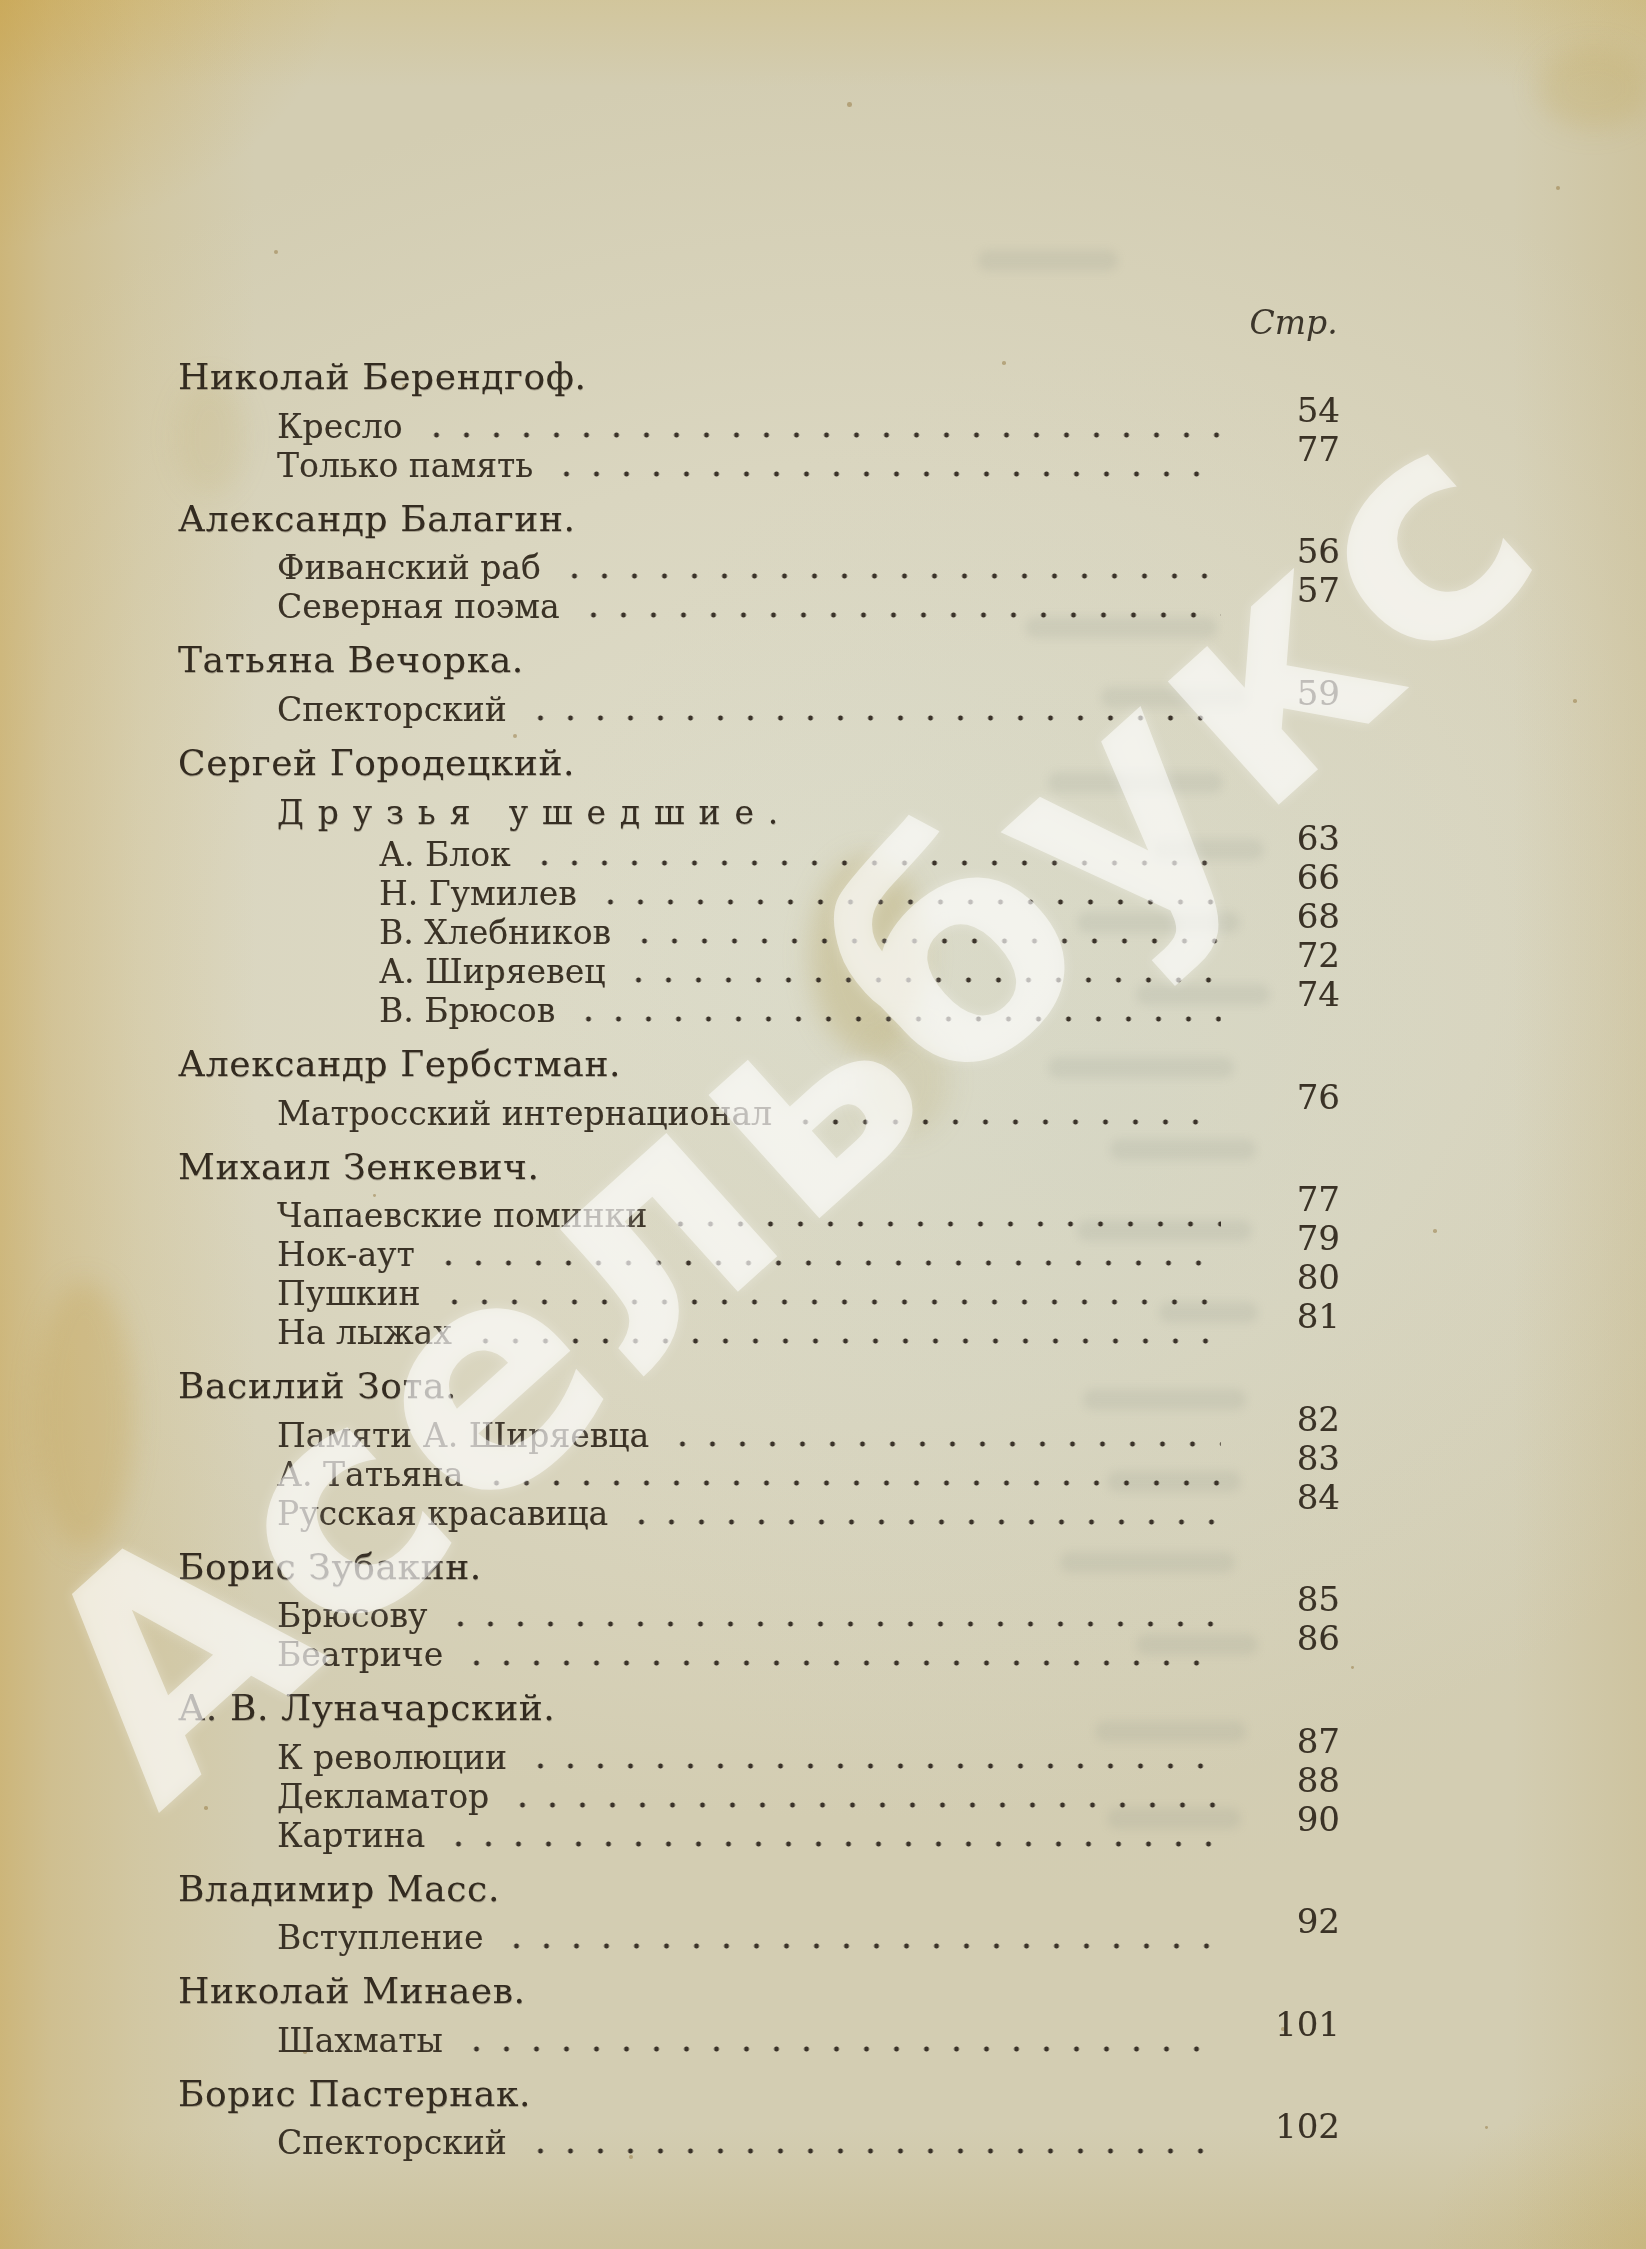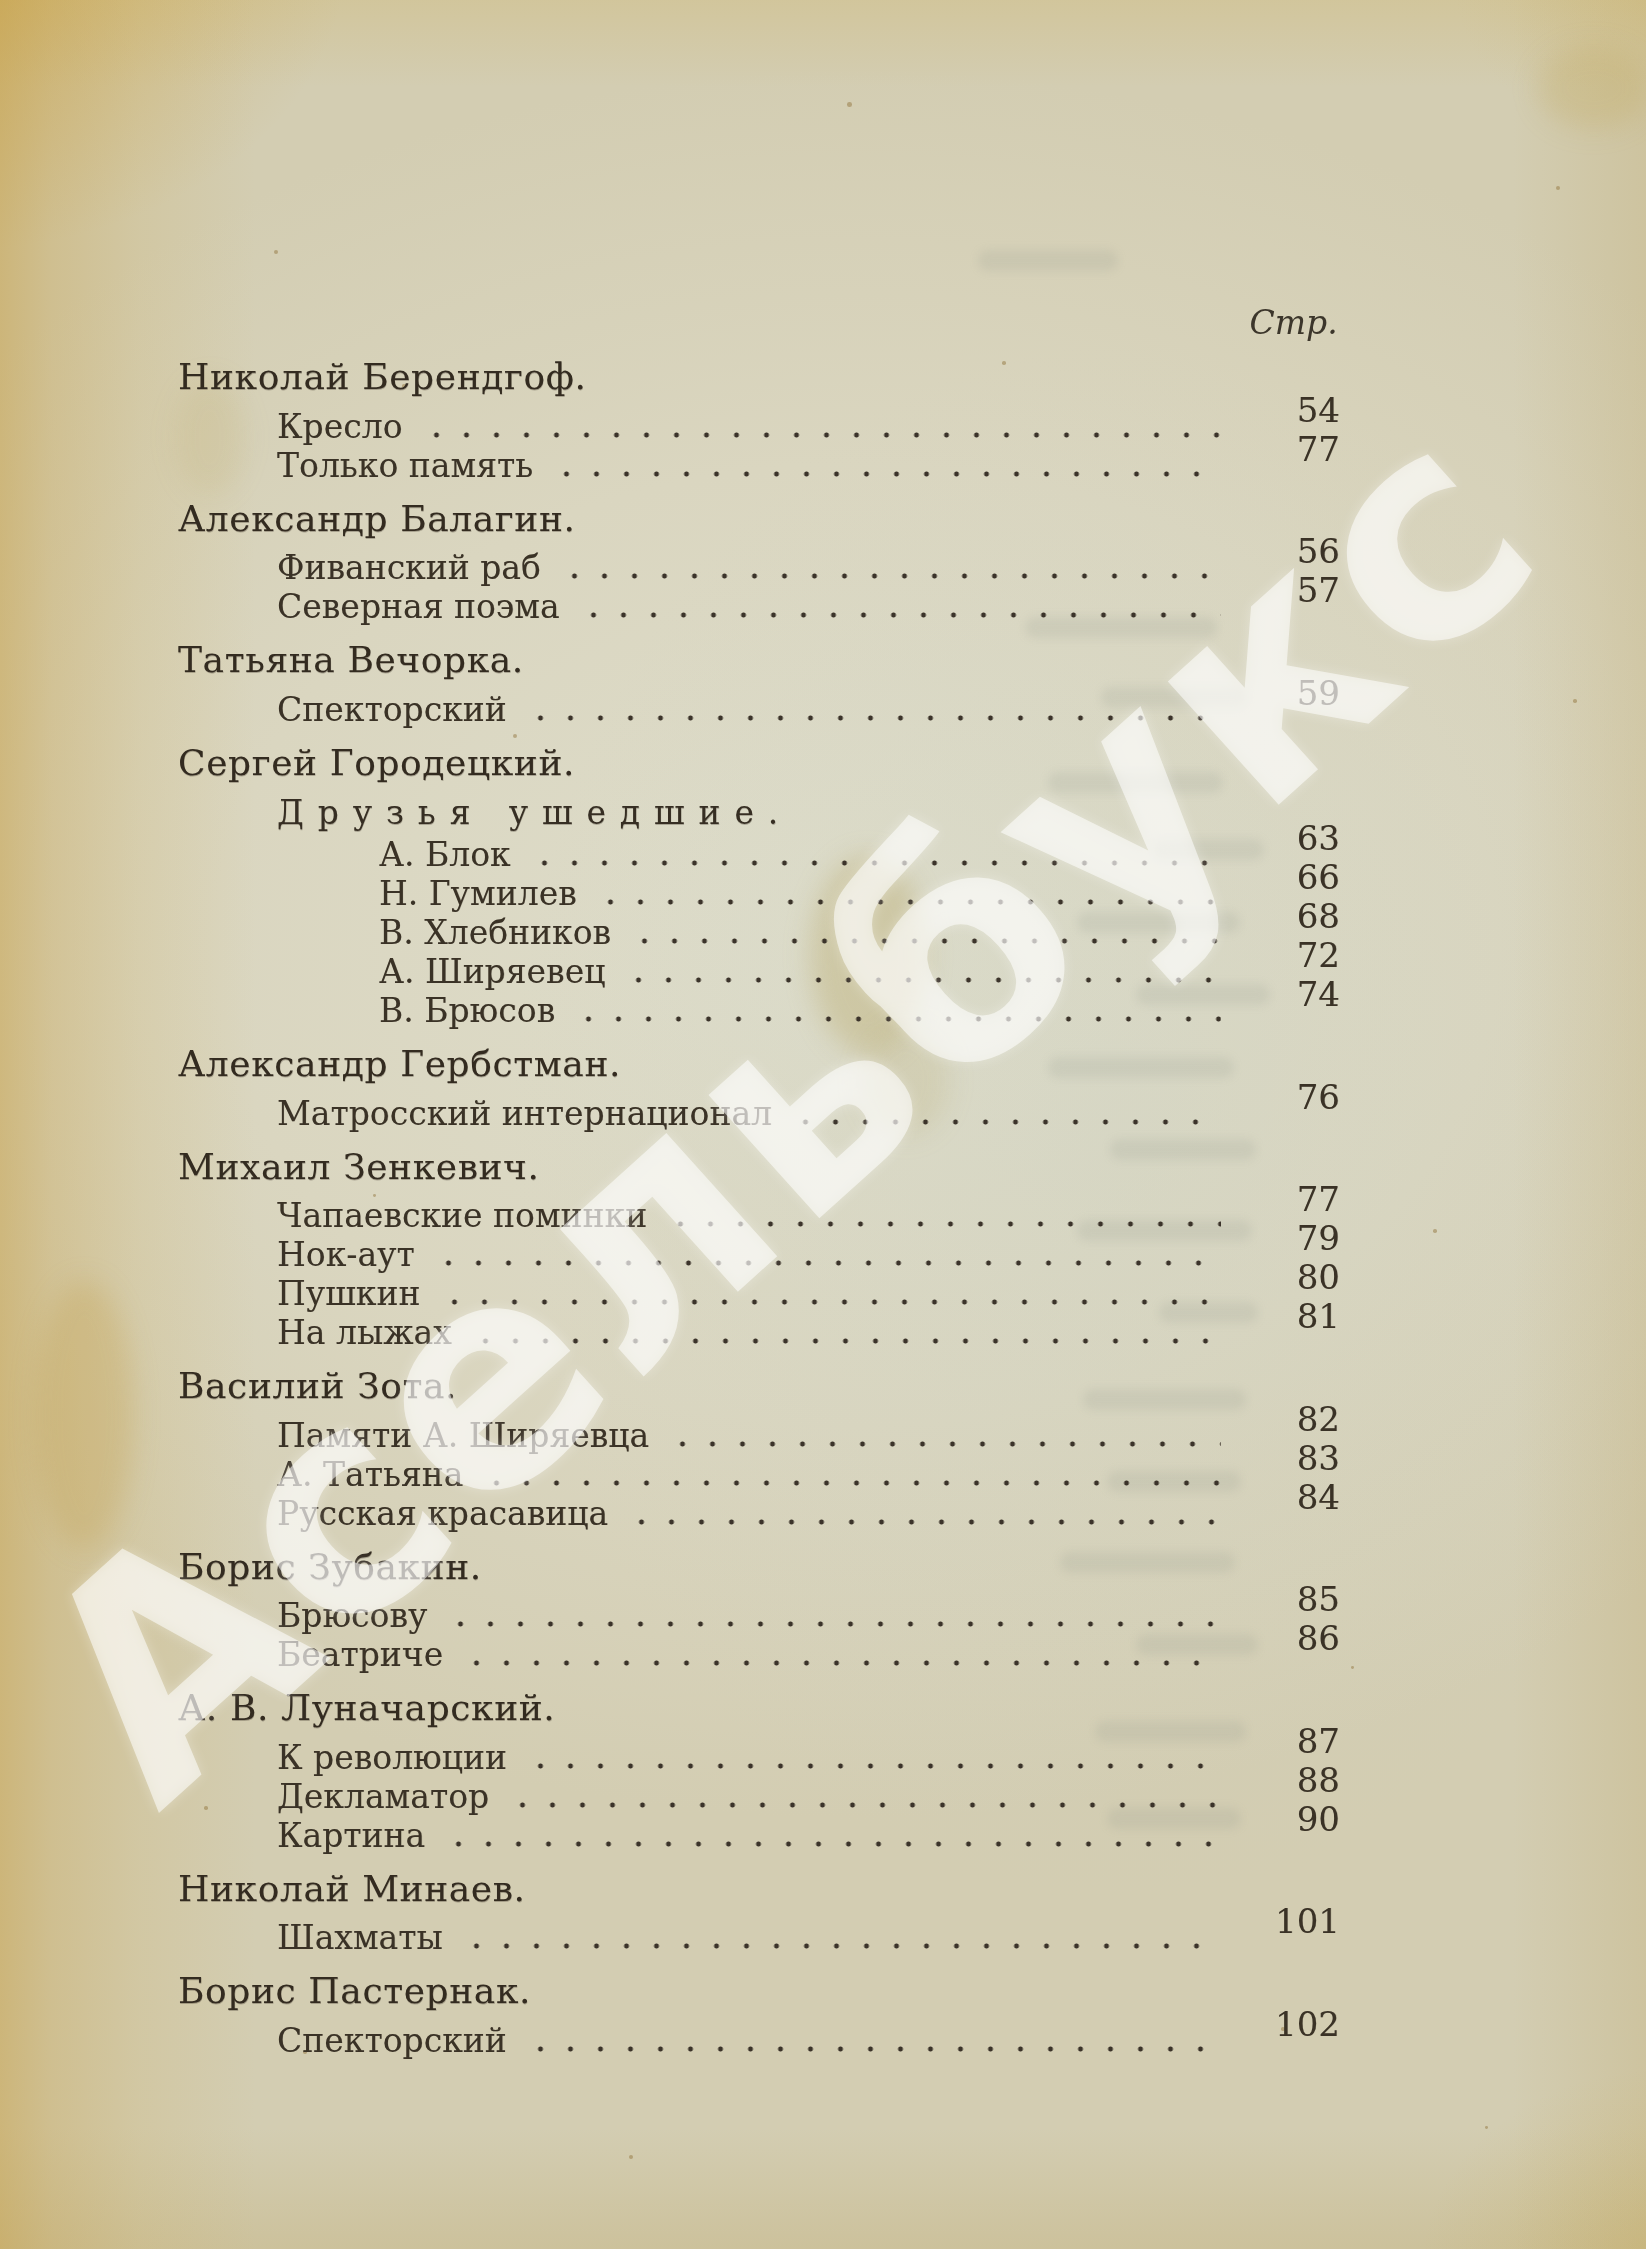--- a/index.html
+++ b/index.html
@@ -221,20 +221,28 @@
           </div>
           <div class="entry">
             <span class="title">Декламатор</span>
             <span class="dots"></span>
             <span class="num">88</span>
           </div>
           <div class="entry">
             <span class="title">Картина</span>
             <span class="dots"></span>
             <span class="num">90</span>
+          </div>
+        </div>
+        <div class="section">
+          <div class="author">Владимир Масс.</div>
+          <div class="entry">
+            <span class="title">Вступление</span>
+            <span class="dots"></span>
+            <span class="num">92</span>
           </div>
         </div>
         <div class="section">
           <div class="author">Николай Минаев.</div>
           <div class="entry">
             <span class="title">Шахматы</span>
             <span class="dots"></span>
             <span class="num">101</span>
           </div>
         </div>

